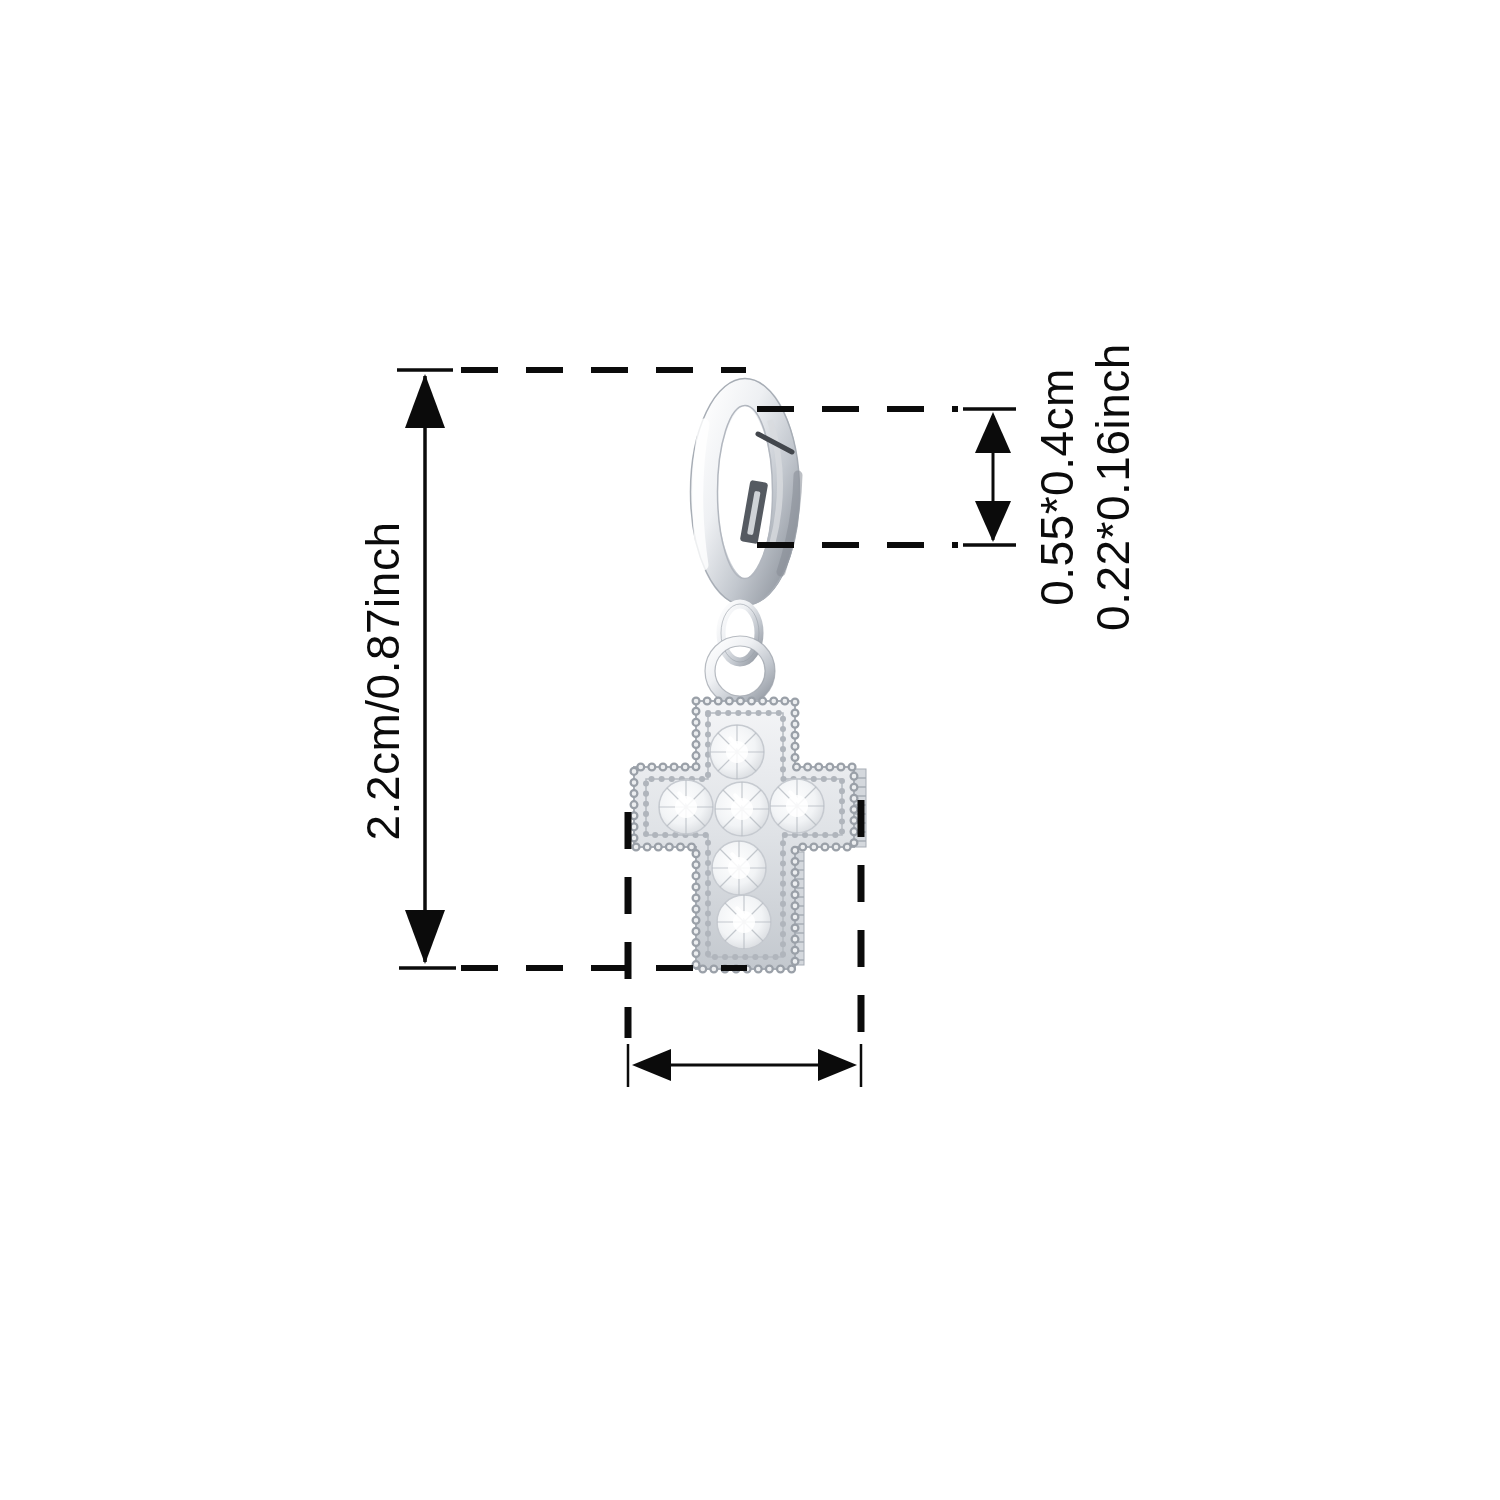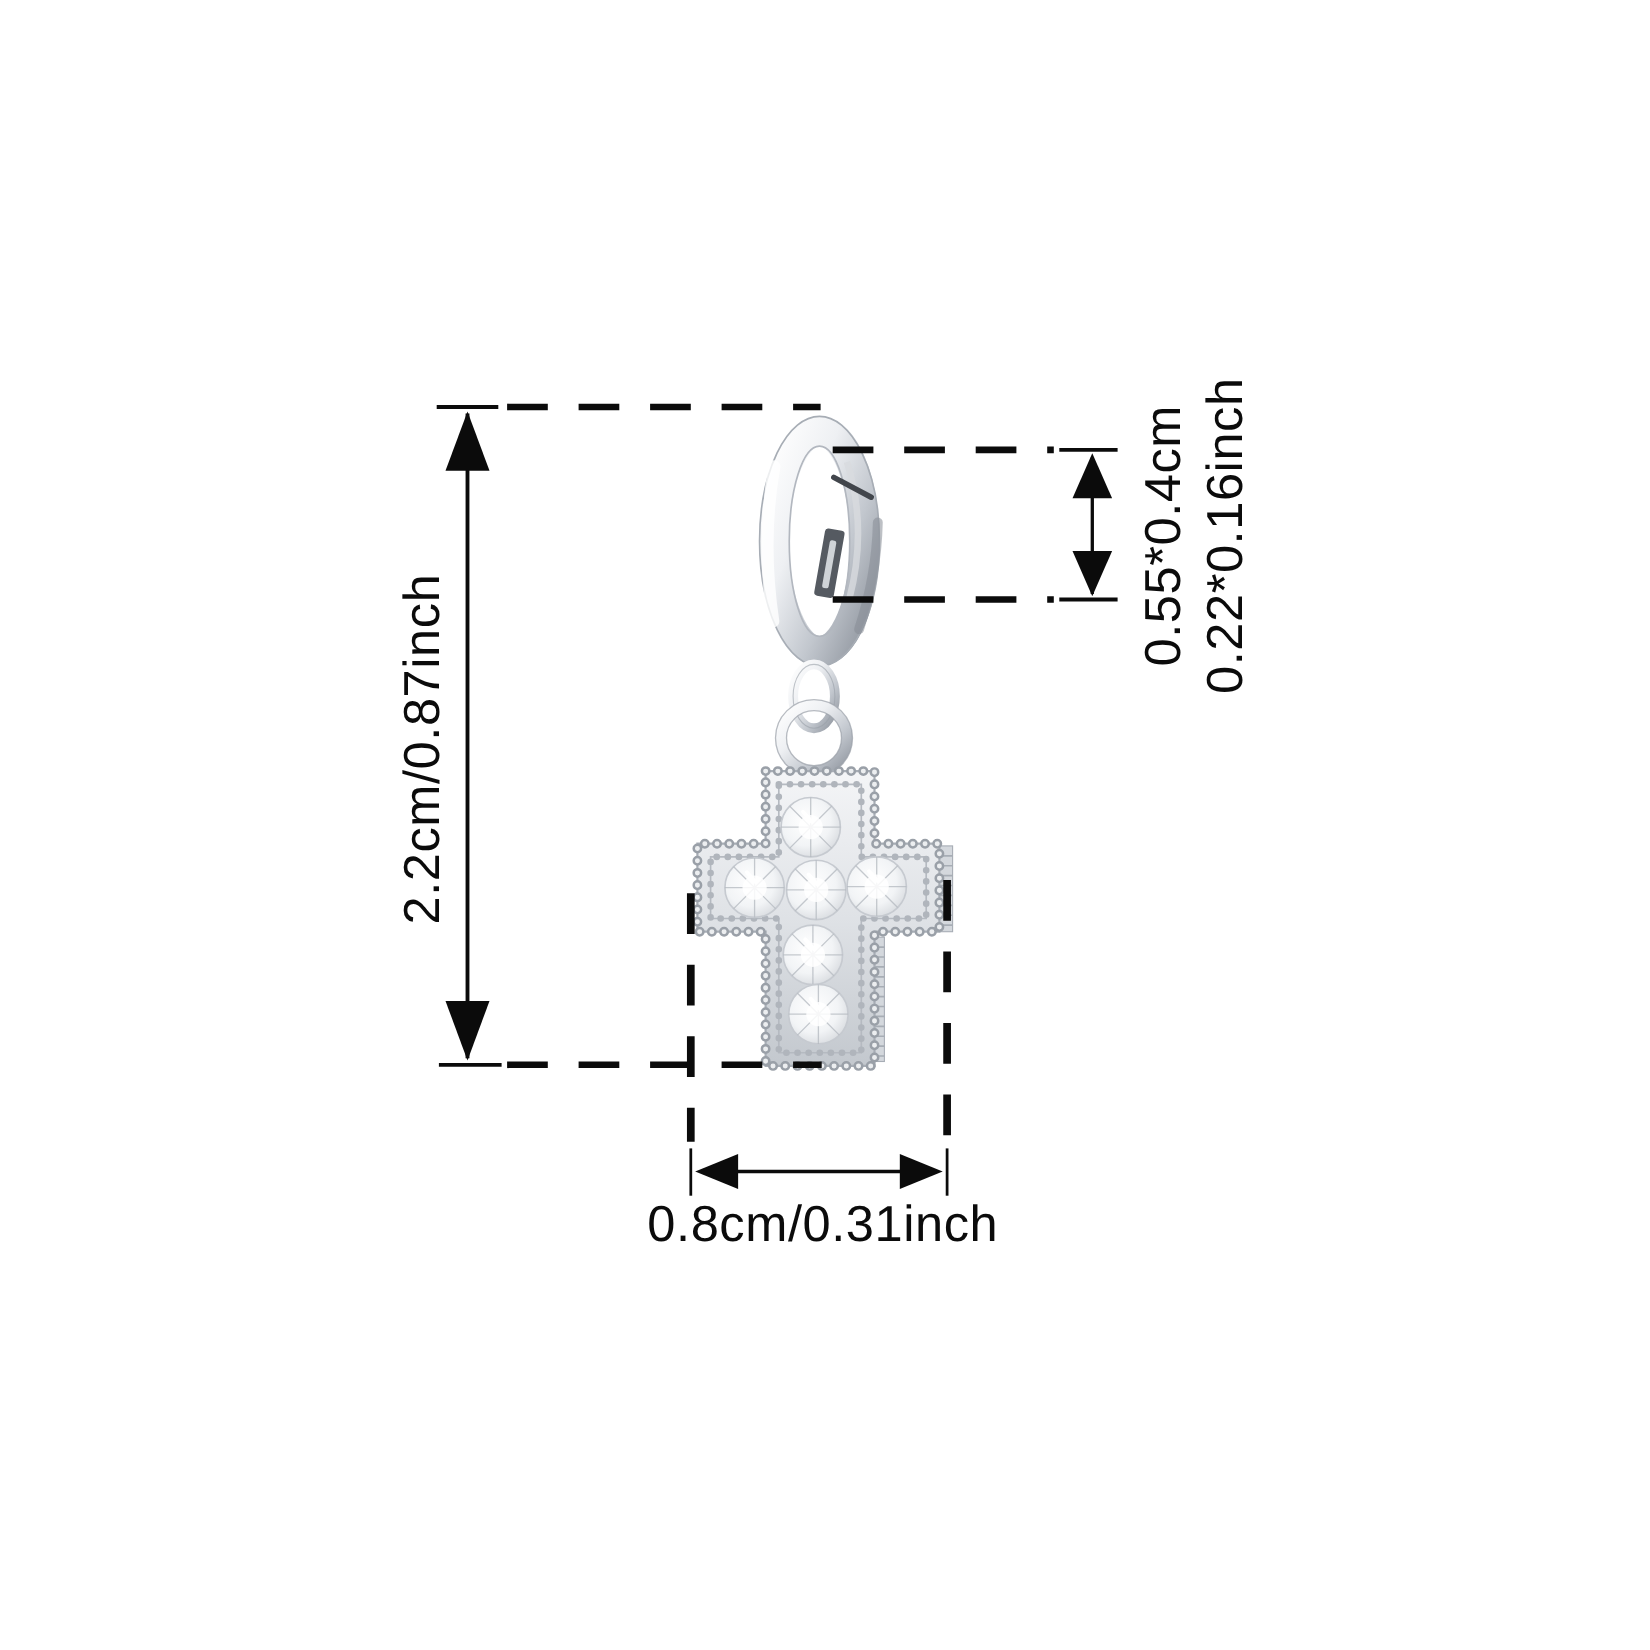--- a/index.html
+++ b/index.html
@@ -137,14 +137,13 @@
         <line class="shaft-thin" x1="646" y1="1065" x2="844" y2="1065"></line>
         <polygon points="632,1065 671,1049 671,1081"></polygon>
         <polygon points="857,1065 818,1049 818,1081"></polygon>
       </g>
     </g>
   </svg>
 
   <div class="dim-label vertical" style="left:383px;top:681px;">2.2cm/0.87inch</div>
   <div class="dim-label vertical" style="left:1057px;top:487px;">0.55*0.4cm</div>
   <div class="dim-label vertical" style="left:1113px;top:487px;">0.22*0.16inch</div>
-  <div class="dim-label" style="left:748px;top:1112px;">0.8cm/0.31inch</div>
 </div>
 
 </body></html>

